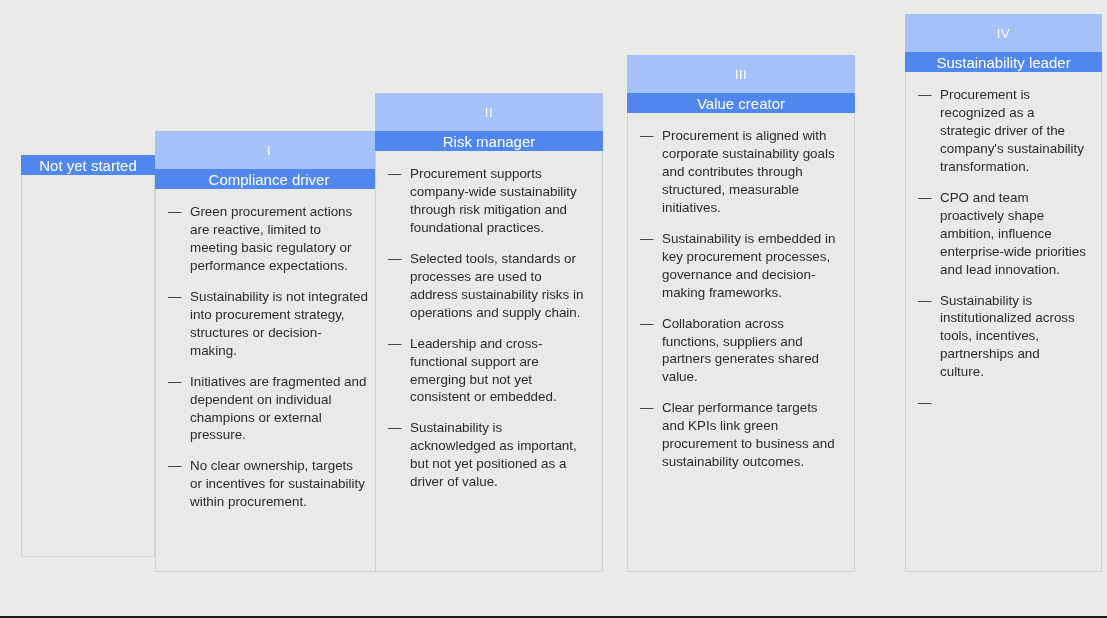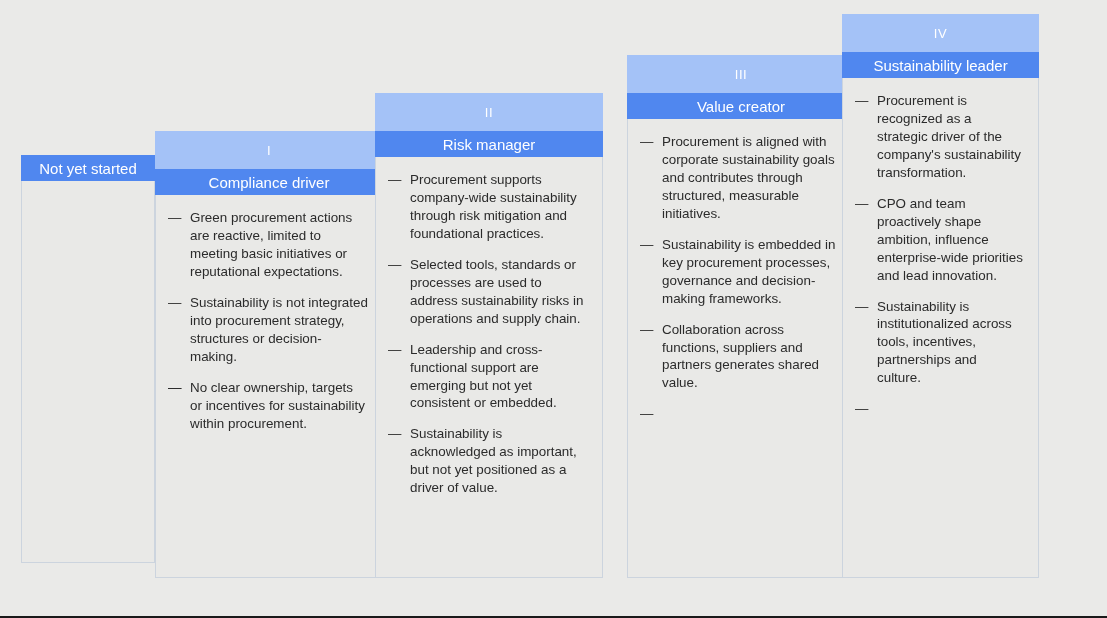--- a/index.html
+++ b/index.html
@@ -28,21 +28,21 @@
     background: #a4c2f7;
     color: #ffffff;
     font-size: 13px;
     letter-spacing: 0.6px;
     display: flex;
     align-items: center;
     justify-content: center;
     box-sizing: border-box;
   }
   .title-bar {
-    height: 26px;
+    height: 20px;
     background: #5087ef;
     color: #ffffff;
     font-size: 15px;
     display: flex;
     align-items: center;
     justify-content: center;
     box-sizing: border-box;
     white-space: nowrap;
   }
   .body {
@@ -85,23 +85,23 @@
     <div class="body empty-body" style="height:382px;">
       <ul class="bullets"></ul>
     </div>
   </div>
 
   <div class="stage" style="left:155px; top:131px; width:228px;">
     <div class="numeral-bar">I</div>
     <div class="title-bar">Compliance driver</div>
     <div class="body" style="height:383px;">
       <ul class="bullets">
-        <li><span class="dash">—</span><span>Green procurement actions are reactive, limited to meeting basic initiatives or reputational expectations.</span></li>
+        <li><span class="dash">—</span><span>Green procurement actions are reactive, limited to meeting basic regulatory or performance expectations.</span></li>
         <li><span class="dash">—</span><span>Sustainability is not integrated into procurement strategy, structures or decision-making.</span></li>
-        <li><span class="dash">—</span></li>
+        <li><span class="dash">—</span><span>Initiatives are fragmented and dependent on individual champions or external pressure.</span></li>
         <li><span class="dash">—</span><span>No clear ownership, targets or incentives for sustainability within procurement.</span></li>
       </ul>
     </div>
   </div>
 
   <div class="stage" style="left:375px; top:93px; width:228px;">
     <div class="numeral-bar">II</div>
     <div class="title-bar">Risk manager</div>
     <div class="body" style="height:421px;">
       <ul class="bullets">
@@ -114,26 +114,26 @@
   </div>
 
   <div class="stage" style="left:627px; top:55px; width:228px;">
     <div class="numeral-bar">III</div>
     <div class="title-bar">Value creator</div>
     <div class="body" style="height:459px;">
       <ul class="bullets">
         <li><span class="dash">—</span><span>Procurement is aligned with corporate sustainability goals and contributes through structured, measurable initiatives.</span></li>
         <li><span class="dash">—</span><span>Sustainability is embedded in key procurement processes, governance and decision-making frameworks.</span></li>
         <li><span class="dash">—</span><span>Collaboration across functions, suppliers and partners generates shared value.</span></li>
-        <li><span class="dash">—</span></li>
+        <li><span class="dash">—</span><span>Clear performance targets and KPIs link green procurement to business and sustainability outcomes.</span></li>
       </ul>
     </div>
   </div>
 
-  <div class="stage" style="left:808px; top:14px; width:231px;padding-left:34px;">
+  <div class="stage" style="left:871px; top:14px; width:231px;padding-left:34px;">
     <div class="numeral-bar">IV</div>
     <div class="title-bar">Sustainability leader</div>
     <div class="body" style="height:500px;">
       <ul class="bullets">
         <li><span class="dash">—</span><span>Procurement is recognized as a strategic driver of the company's sustainability transformation.</span></li>
         <li><span class="dash">—</span><span>CPO and team proactively shape ambition, influence enterprise-wide priorities and lead innovation.</span></li>
         <li><span class="dash">—</span><span>Sustainability is institutionalized across tools, incentives, partnerships and culture.</span></li>
         <li><span class="dash">—</span></li>
       </ul>
     </div>

